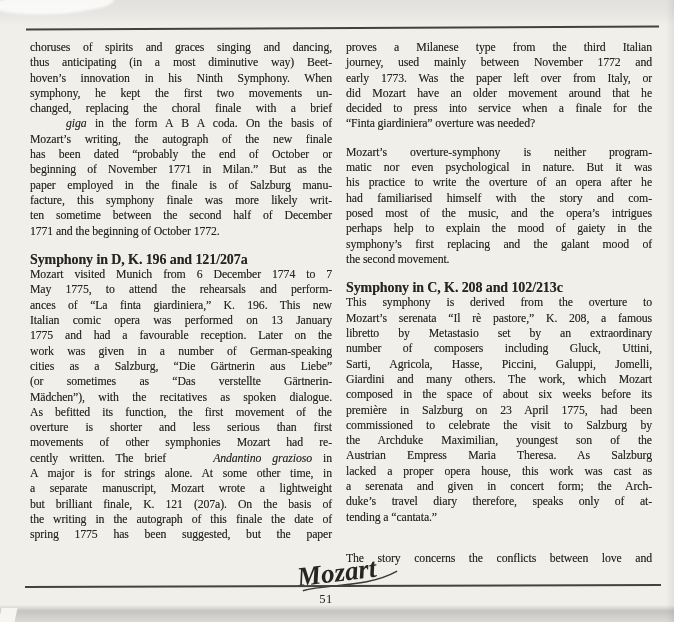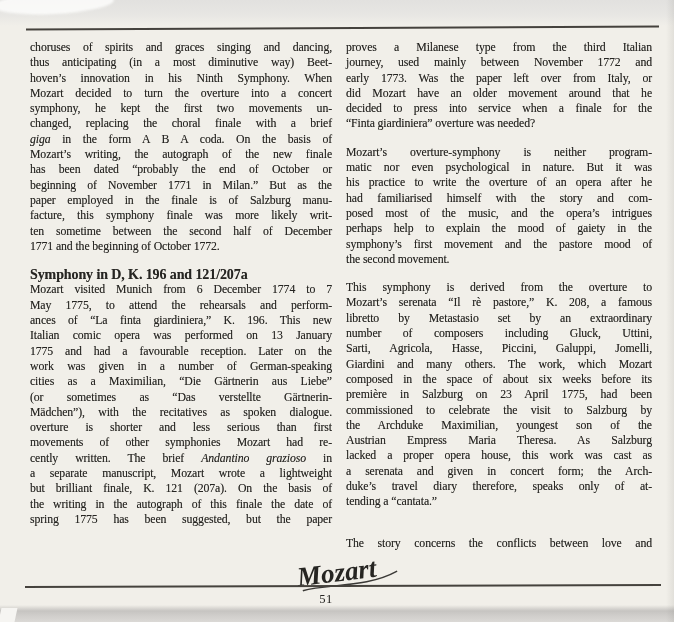--- a/index.html
+++ b/index.html
@@ -21,21 +21,21 @@
   
   .col{position:absolute;top:40px;font-size:11.8px;line-height:15.3px;letter-spacing:-0.12px;
     text-shadow:0 0 .4px rgba(45,42,38,.45);}
   .col-left{left:30px;width:302px;}
   .col-right{left:346px;width:306px;}
   .block-para{margin:0 0 13px 0;}
   .block-para.extra-gap{margin-top:26px;}
   .block-heading{font-weight:bold;font-size:14px;margin:12px 0 0 0;letter-spacing:-0.1px;}
   .tline{white-space:nowrap;text-align:justify;text-align-last:justify;overflow:visible;}
   .tline.endline{text-align-last:left;}
-  .tline i{}
+  .tline i{margin-left:36px;}
   
   .footer-rule{position:absolute;left:25px;right:13px;top:585px;height:2px;background:var(--rule);
     transform:rotate(-0.2deg);}
   .signature{position:absolute;left:293px;top:554px;width:112px;height:38px;}
   .signature svg text{font-family:"Liberation Serif","DejaVu Serif",serif;fill:var(--ink);}
   .page-number{position:absolute;left:0;top:592px;width:652px;text-align:center;
     font-size:12.6px;letter-spacing:.5px;}
   
   .bottom-edge{position:absolute;left:0;bottom:0;width:674px;height:17px;
     background:linear-gradient(to bottom,rgba(183,181,177,0) 0%,#c6c4c1 35%,#cfcdca 60%,#dbd9d6 100%);}
@@ -50,46 +50,47 @@
 <div class="page">
   <div class="top-edge"></div>
   <div class="curl"></div>
   <div class="top-rule"></div>
 
   <div class="col col-left">
       <div class="block-para">
         <div class="tline">choruses of spirits and graces singing and dancing,</div>
         <div class="tline">thus anticipating (in a most diminutive way) Beet-</div>
         <div class="tline">hoven’s innovation in his Ninth Symphony. When</div>
-        <div class="tline">Mozart decided to turn the overture into a concert</div>
         <div class="tline">symphony, he kept the first two movements un-</div>
         <div class="tline">changed, replacing the choral finale with a brief</div>
         <div class="tline"><i>giga</i> in the form A B A coda. On the basis of</div>
         <div class="tline">Mozart’s writing, the autograph of the new finale</div>
         <div class="tline">has been dated “probably the end of October or</div>
         <div class="tline">beginning of November 1771 in Milan.” But as the</div>
         <div class="tline">paper employed in the finale is of Salzburg manu-</div>
         <div class="tline">facture, this symphony finale was more likely writ-</div>
         <div class="tline">ten sometime between the second half of December</div>
         <div class="tline endline">1771 and the beginning of October 1772.</div>
       </div>
       <div class="block-heading">Symphony in D, K. 196 and 121/207a</div>
       <div class="block-para">
         <div class="tline">Mozart visited Munich from 6 December 1774 to 7</div>
         <div class="tline">May 1775, to attend the rehearsals and perform-</div>
         <div class="tline">ances of “La finta giardiniera,” K. 196. This new</div>
         <div class="tline">Italian comic opera was performed on 13 January</div>
         <div class="tline">1775 and had a favourable reception. Later on the</div>
         <div class="tline">work was given in a number of German-speaking</div>
-        <div class="tline">cities as a Maximilian, “Die Gärtnerin aus Liebe”</div>
+        <div class="tline">cities as a Salzburg, “Die Gärtnerin aus Liebe”</div>
         <div class="tline">(or sometimes as “Das verstellte Gärtnerin-</div>
         <div class="tline">Mädchen”), with the recitatives as spoken dialogue.</div>
+        <div class="tline">As befitted its function, the first movement of the</div>
         <div class="tline">overture is shorter and less serious than first</div>
         <div class="tline">movements of other symphonies Mozart had re-</div>
         <div class="tline">cently written. The brief <i>Andantino grazioso</i> in</div>
+        <div class="tline">A major is for strings alone. At some other time, in</div>
         <div class="tline">a separate manuscript, Mozart wrote a lightweight</div>
         <div class="tline">but brilliant finale, K. 121 (207a). On the basis of</div>
         <div class="tline">the writing in the autograph of this finale the date of</div>
         <div class="tline">spring 1775 has been suggested, but the paper</div>
       </div>
     </div>
 
   <div class="col col-right">
       <div class="block-para">
         <div class="tline">proves a Milanese type from the third Italian</div>
@@ -99,23 +100,24 @@
         <div class="tline">decided to press into service when a finale for the</div>
         <div class="tline endline">“Finta giardiniera” overture was needed?</div>
       </div>
       <div class="block-para">
         <div class="tline">Mozart’s overture-symphony is neither program-</div>
         <div class="tline">matic nor even psychological in nature. But it was</div>
         <div class="tline">his practice to write the overture of an opera after he</div>
         <div class="tline">had familiarised himself with the story and com-</div>
         <div class="tline">posed most of the music, and the opera’s intrigues</div>
         <div class="tline">perhaps help to explain the mood of gaiety in the</div>
-        <div class="tline">symphony’s first movement and the pastore mood of</div>
+        <div class="tline">symphony’s first replacing and the galant mood of</div>
         <div class="tline endline">the second movement.</div>
       </div>
+      <div class="block-heading">Symphony in C, K. 208 and 102/213c</div>
       <div class="block-para">
         <div class="tline">This symphony is derived from the overture to</div>
         <div class="tline">Mozart’s serenata “Il rè pastore,” K. 208, a famous</div>
         <div class="tline">libretto by Metastasio set by an extraordinary</div>
         <div class="tline">number of composers including Gluck, Uttini,</div>
         <div class="tline">Sarti, Agricola, Hasse, Piccini, Galuppi, Jomelli,</div>
         <div class="tline">Giardini and many others. The work, which Mozart</div>
         <div class="tline">composed in the space of about six weeks before its</div>
         <div class="tline">première in Salzburg on 23 April 1775, had been</div>
         <div class="tline">commissioned to celebrate the visit to Salzburg by</div>

